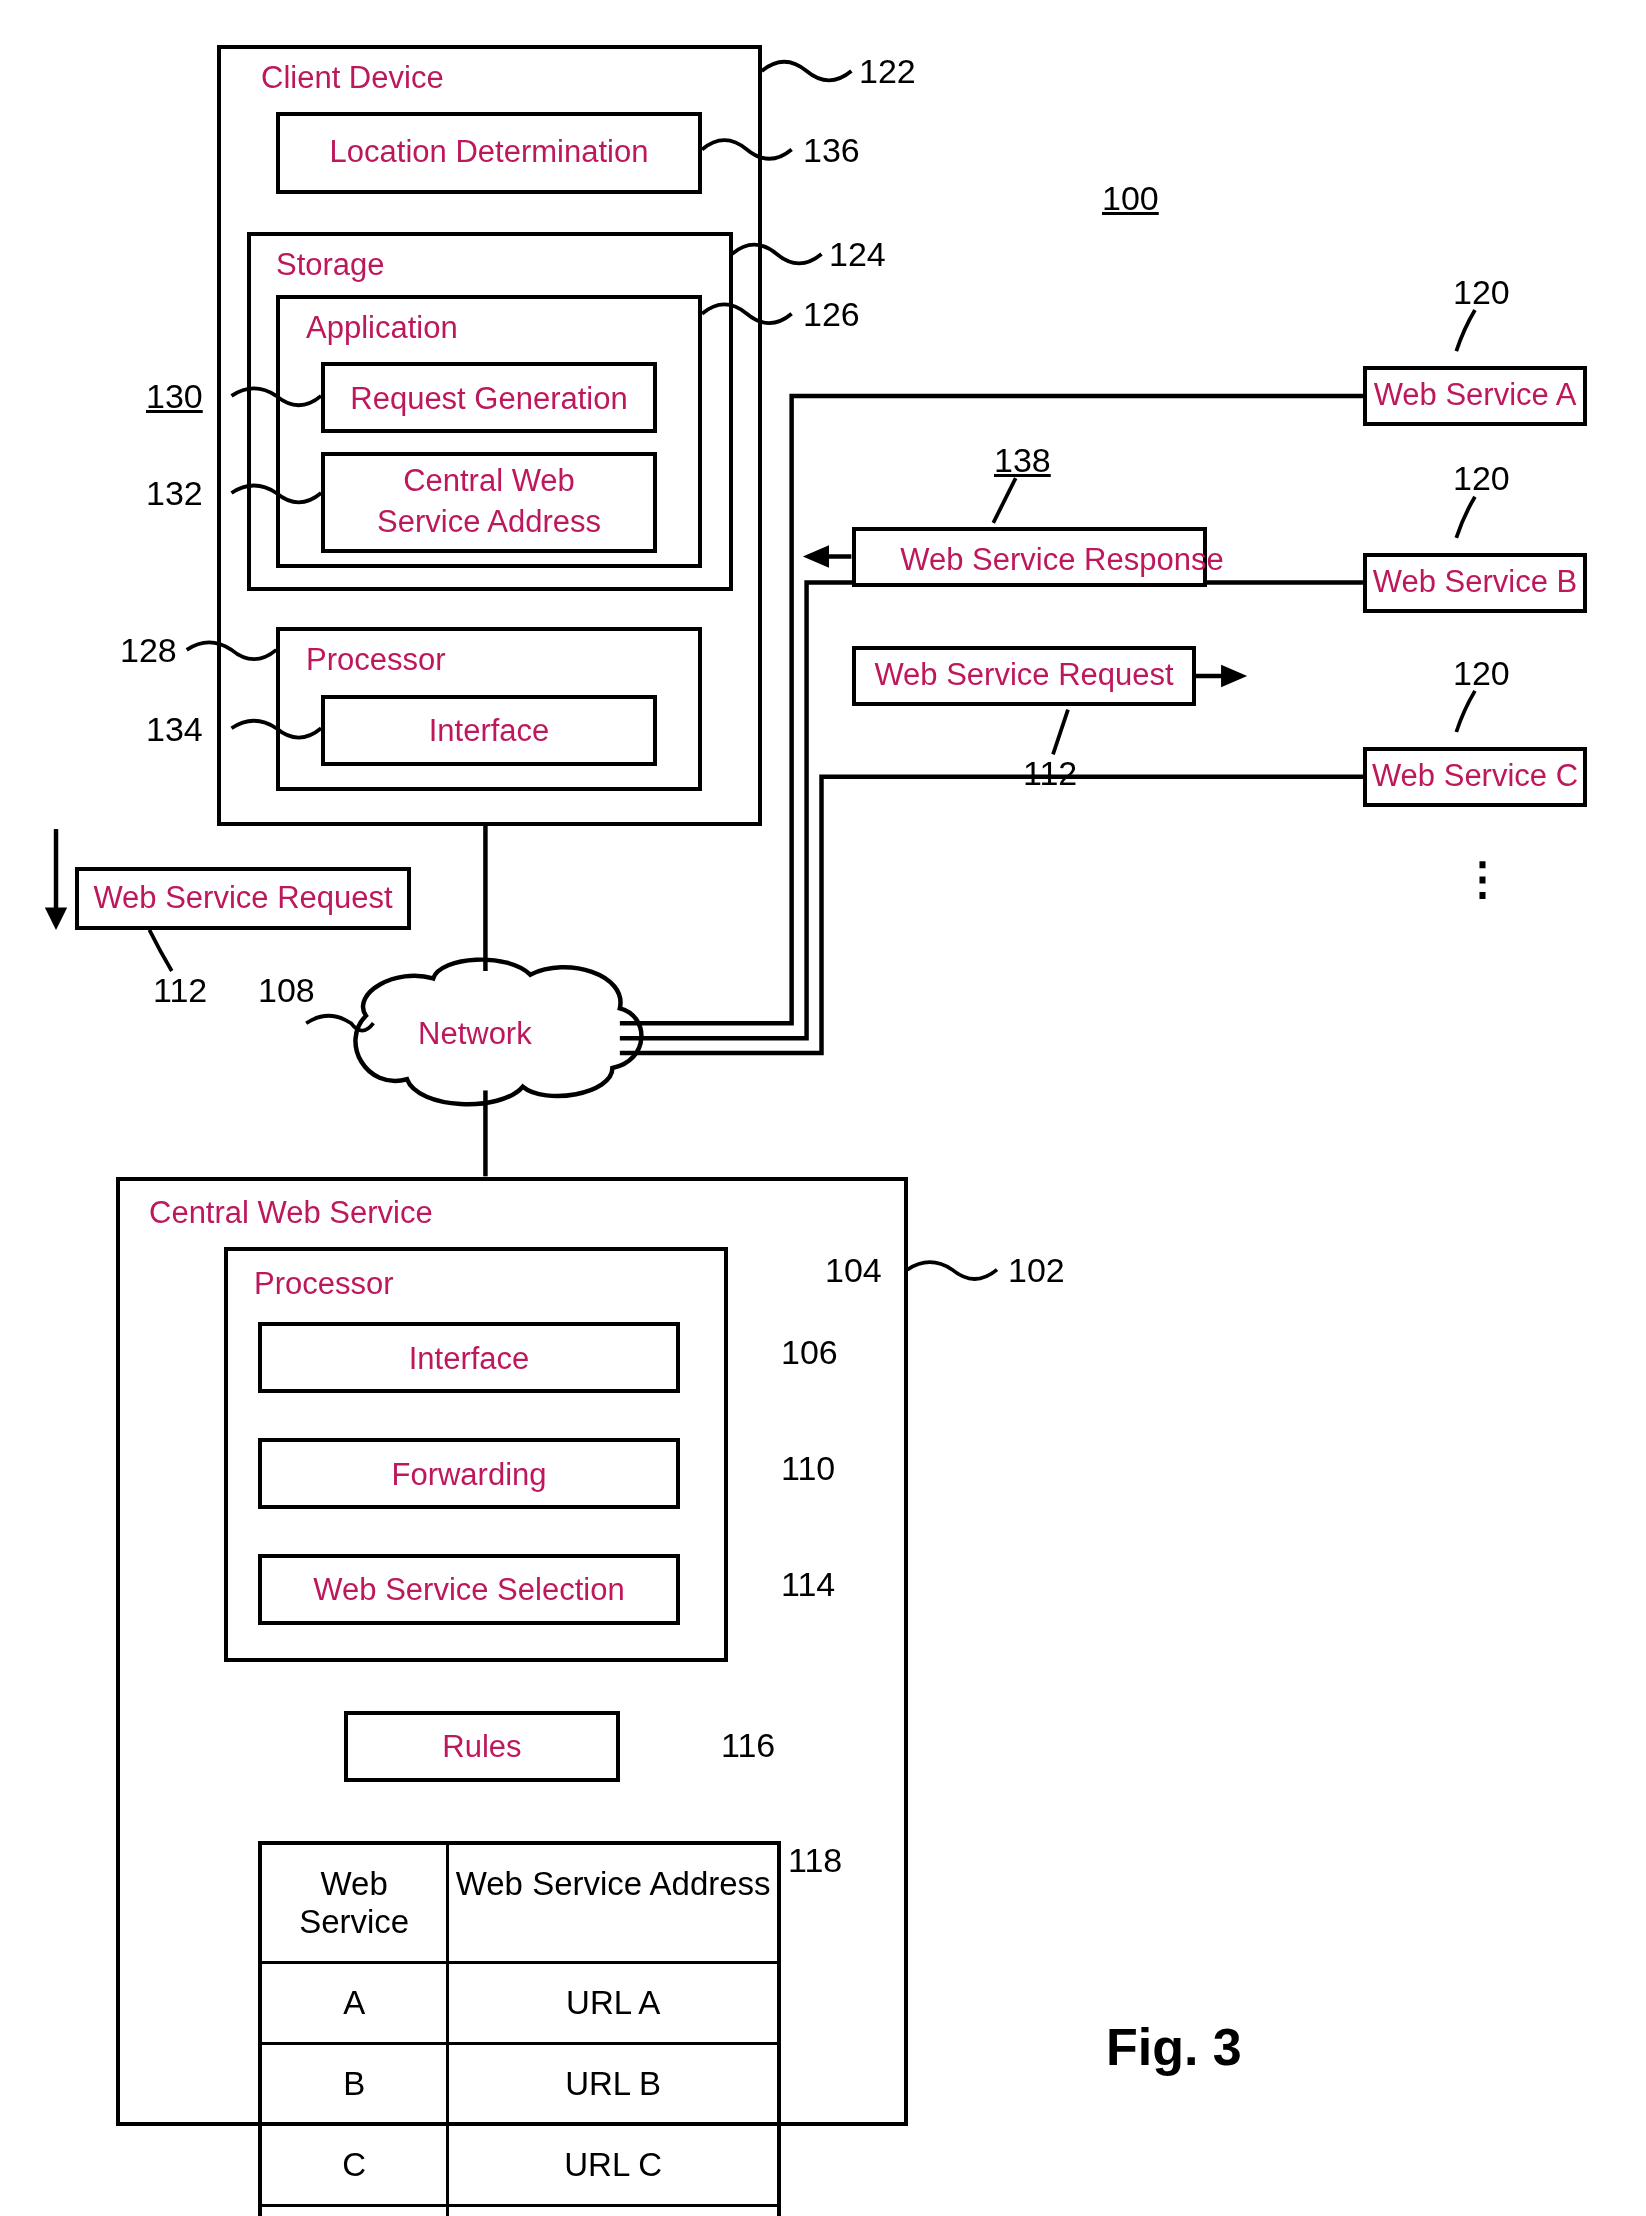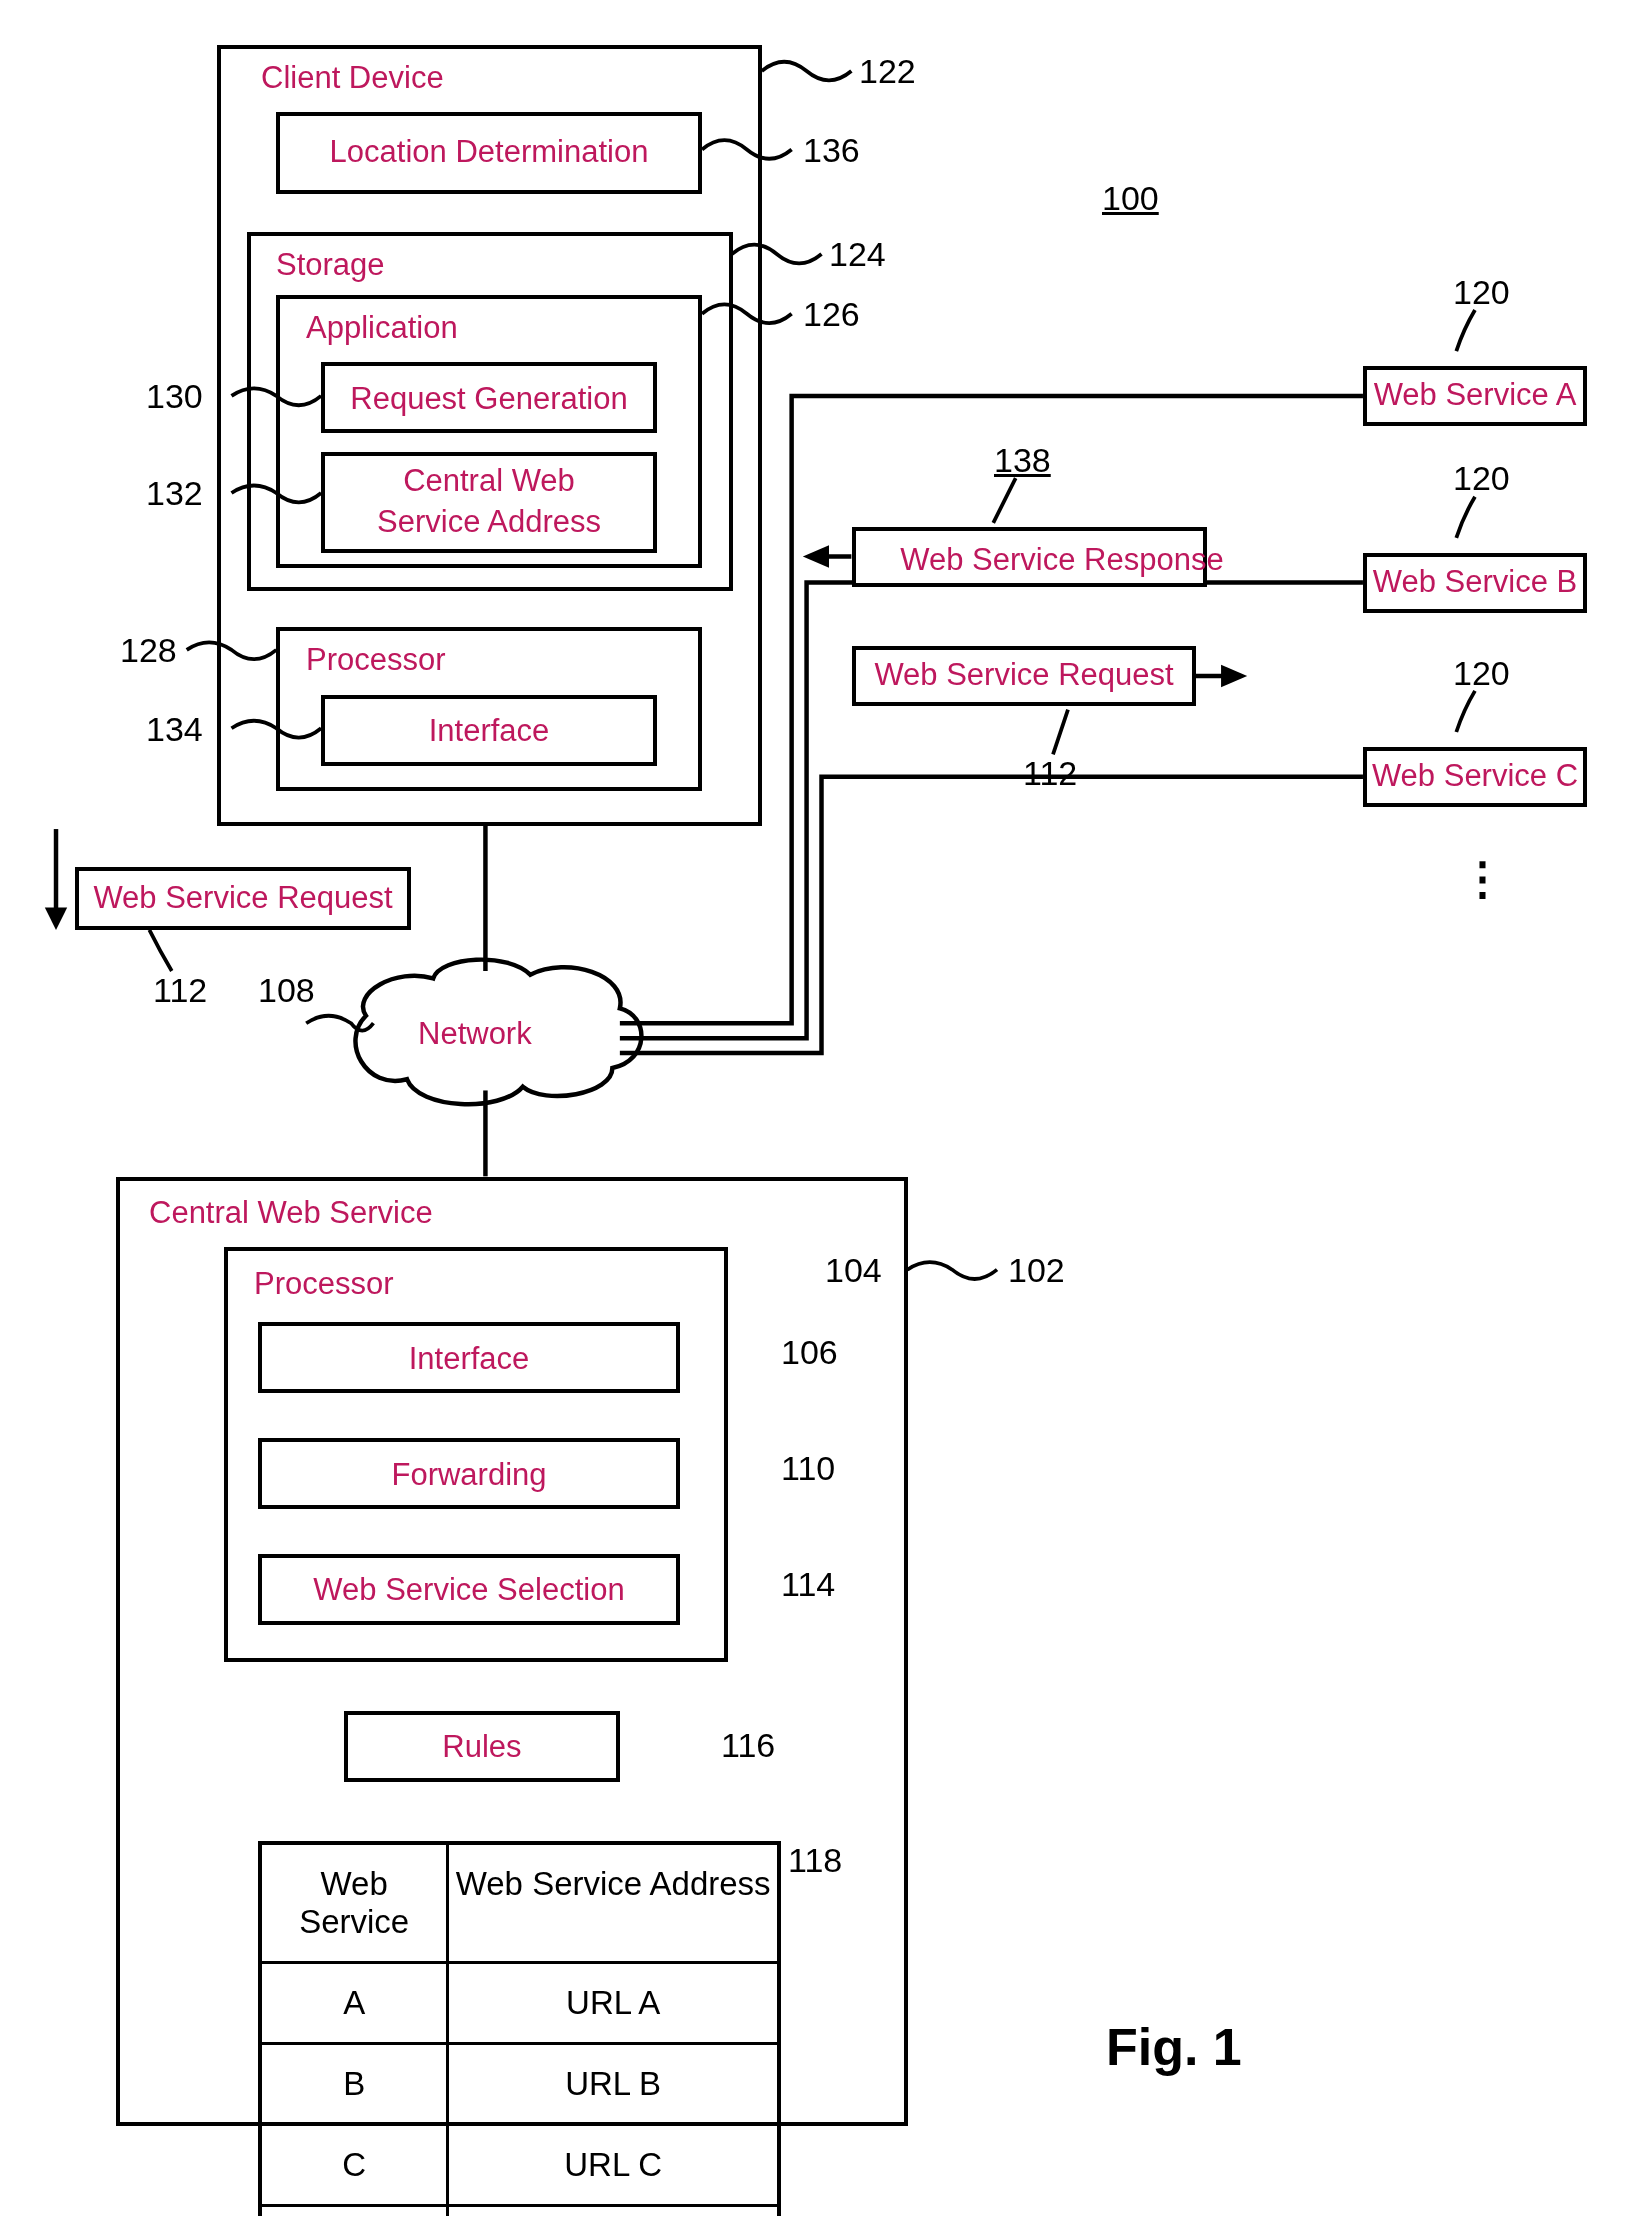--- a/index.html
+++ b/index.html
@@ -241,21 +241,21 @@
     <div class="row">
       <div class="cell c1 dots">◆◆◆</div>
       <div class="cell c2 dots">◆◆◆</div>
     </div>
   </div>
 
   <div class="ref" style="left:859px; top:52px;">122</div>
   <div class="ref" style="left:803px; top:131px;">136</div>
   <div class="ref" style="left:829px; top:235px;">124</div>
   <div class="ref" style="left:803px; top:295px;">126</div>
-  <div class="ref" style="left:146px; top:377px;">130</div>
+  <div class="ref" style="left:146px; top:377px;text-decoration:underline;">130</div>
   <div class="ref" style="left:146px; top:474px;">132</div>
   <div class="ref" style="left:120px; top:631px;">128</div>
   <div class="ref" style="left:146px; top:710px;">134</div>
 
   <div class="ref" style="left:153px; top:971px;">112</div>
   <div class="ref" style="left:258px; top:971px;">108</div>
 
   <div class="ref" style="left:1453px; top:273px;">120</div>
   <div class="ref" style="left:1453px; top:459px;">120</div>
   <div class="ref" style="left:1453px; top:654px;">120</div>
@@ -264,16 +264,16 @@
   <div class="ref" style="left:1023px; top:754px;">112</div>
 
   <div class="ref" style="left:1008px; top:1251px;">102</div>
   <div class="ref" style="left:825px; top:1251px;">104</div>
   <div class="ref" style="left:781px; top:1333px;">106</div>
   <div class="ref" style="left:781px; top:1449px;">110</div>
   <div class="ref" style="left:781px; top:1565px;">114</div>
   <div class="ref" style="left:721px; top:1726px;">116</div>
   <div class="ref" style="left:788px; top:1841px;">118</div>
 
-  <div class="fig" style="left:1106px; top:2017px;">Fig. 1</div>
+  <div class="fig" style="left:1106px; top:2017px;">Fig. 3</div>
 
 </div>
 
 
 </body></html>

